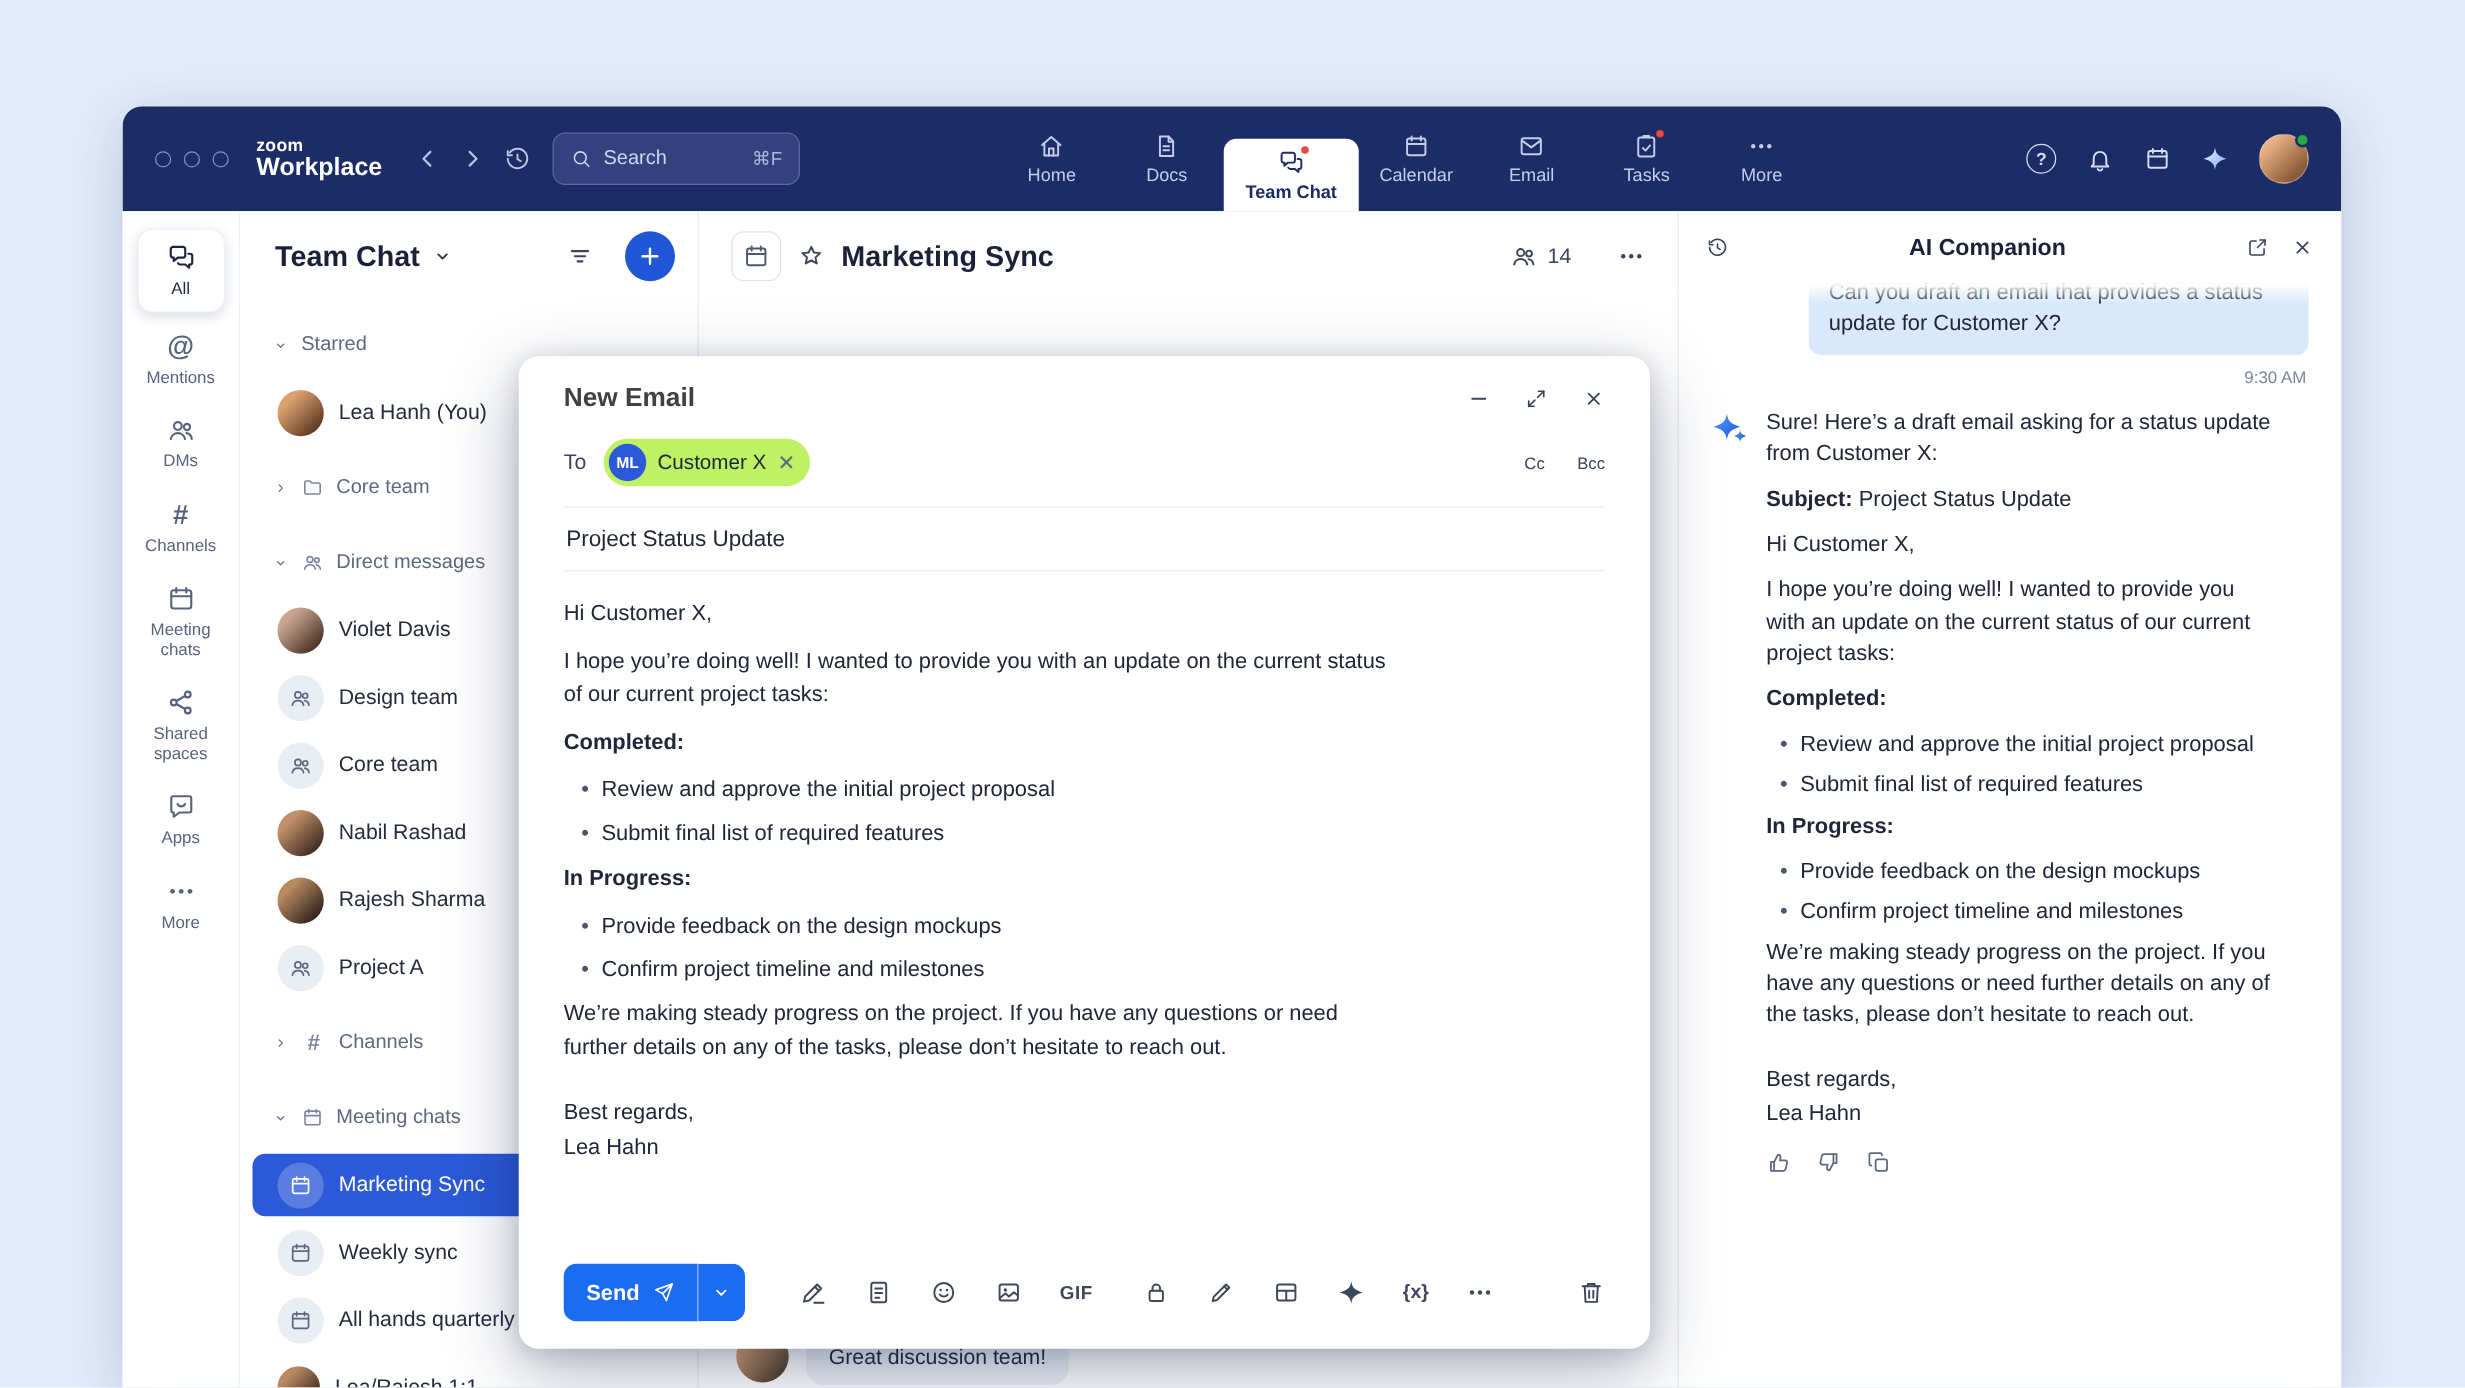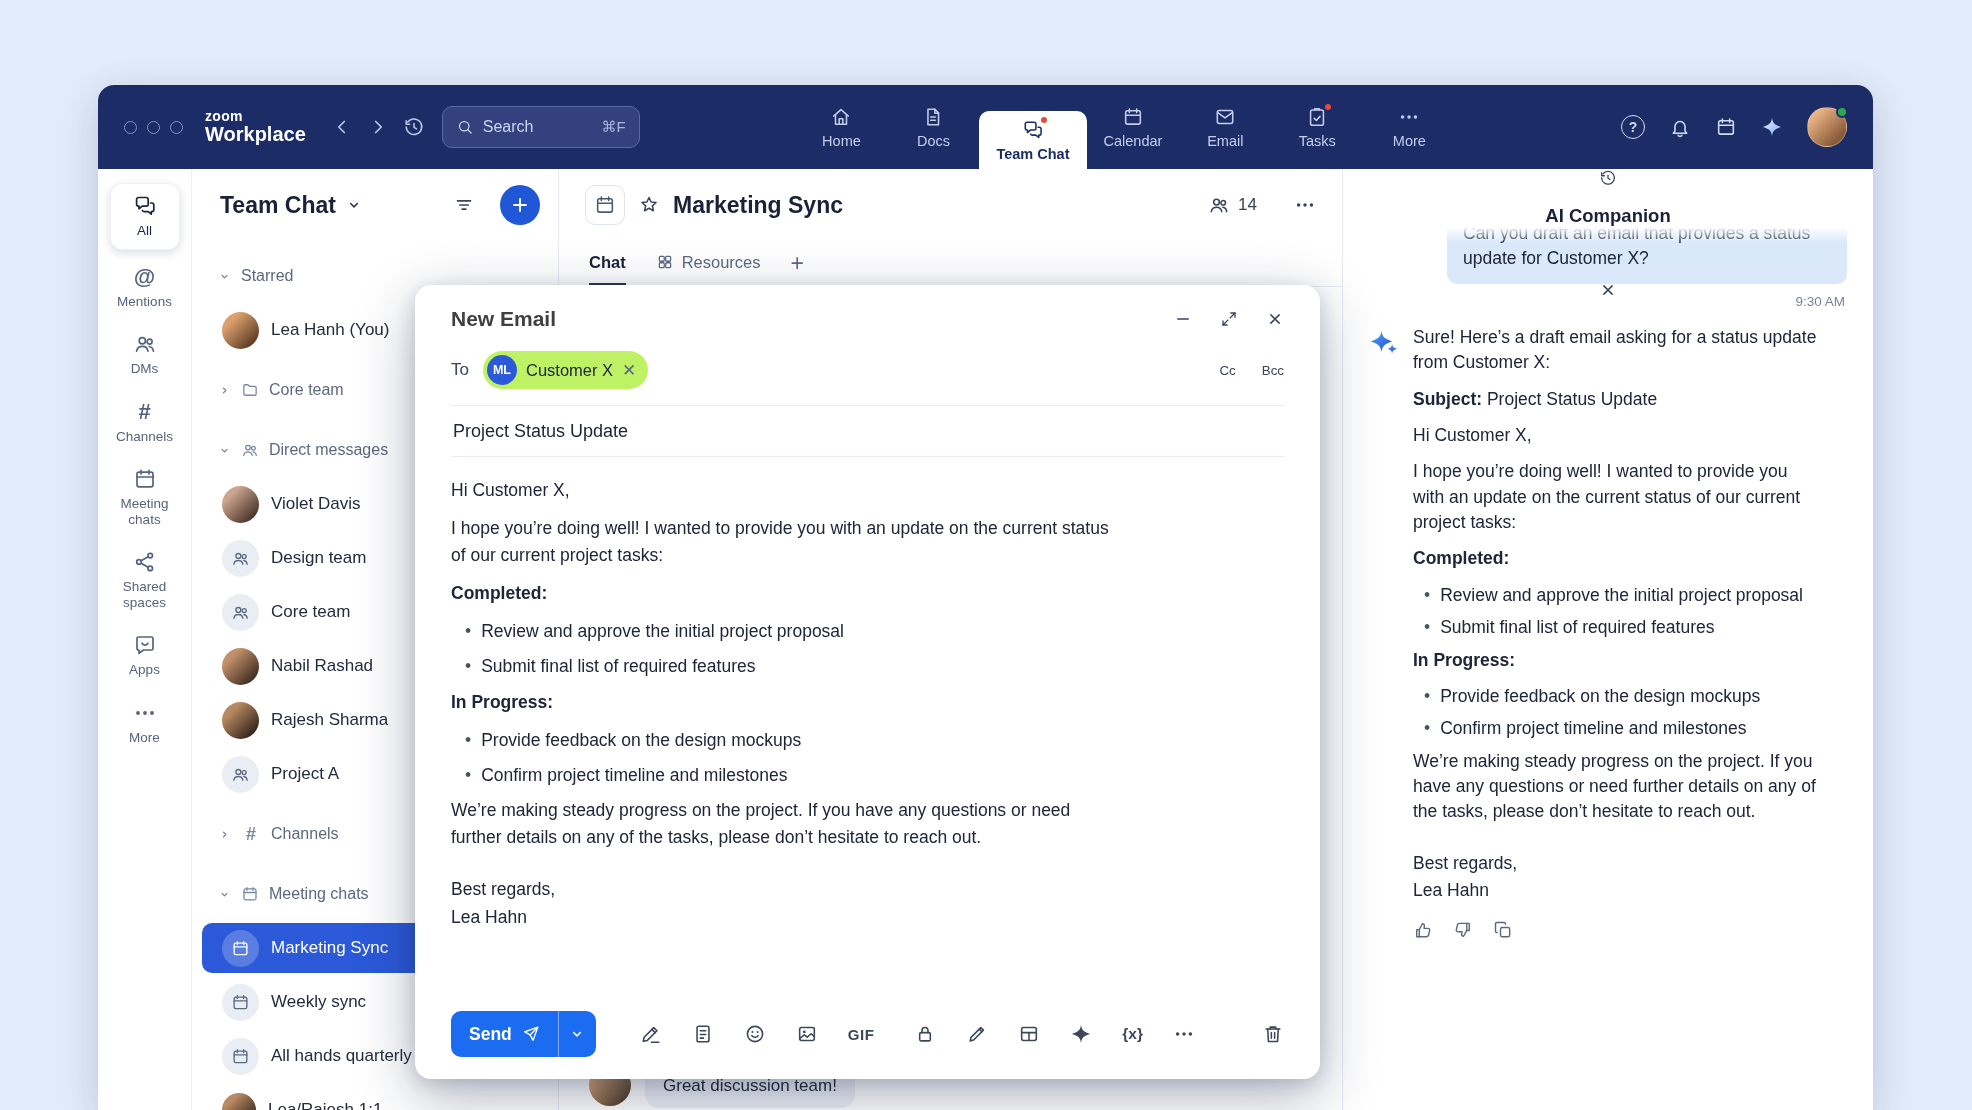--- a/index.html
+++ b/index.html
@@ -103,21 +103,21 @@
   .tab.active { color:#1a2138; font-weight:700; border-bottom-color:#2c3650; }
   .tab-add { font-size:23px; color:#5c6880; align-self:center; }
   .chat-area { flex:1; position:relative; }
   .chat-msg { position:absolute; left:30px; bottom:2px; display:flex; gap:14px; align-items:flex-start; }
   .msg-avatar { width:42px; height:42px; border-radius:50%; }
   .bubble { background:#eef1f6; border-radius:4px 14px 14px 14px; padding:12px 18px;
     font-size:17px; color:#242b3e; white-space:nowrap; }
 
   
   .ai { width:531px; border-left:1px solid #e7eaf1; display:flex; flex-direction:column; flex-shrink:0; }
-  .ai-head { height:58px; display:flex; align-items:center; gap:18px; padding:0 22px; color:#39435a; flex-shrink:0;flex-direction:column; }
+  .ai-head { height:58px; display:flex; align-items:center; gap:18px; padding:0 22px; color:#39435a; flex-shrink:0; }
   .ai-title { flex:1; text-align:center; font-size:18.5px; font-weight:700; color:#1a2138; }
   .ai-body { flex:1; overflow:hidden; position:relative; padding:0 26px; }
   .ai-fade { position:absolute; top:0; left:0; right:0; height:16px; z-index:3;
     background:linear-gradient(#ffffff,rgba(255,255,255,0)); }
   .user-bubble { margin:-18px 0 0 56px; background:#d9e9fb; border-radius:10px; padding:12px 16px;
     font-size:17.5px; line-height:1.45; color:#20263a; max-width:400px; float:right; }
   .ub-wrap { overflow:hidden; }
   .ai-time { clear:both; text-align:right; font-size:13.5px; color:#7b8499; margin:10px 2px 16px; }
   .ai-msg-row { display:flex; gap:14px; }
   .ai-avatar { width:30px; height:30px; flex:none; margin-top:2px; }
@@ -747,34 +747,20 @@
           <span>
               <svg class="ic">
                 <use href="#i-people"></use>
               </svg>
             </span>
           <span>14</span>
         </div>
         <button class="more-btn"><span><svg class="ic">
                 <use href="#i-dots"></use>
               </svg></span></button>
-      </div>
-      <div class="tabs">
-        <div class="tab active">
-          <span>Chat</span>
-        </div>
-        <div class="tab">
-          <span>
-              <svg class="ic-sm">
-                <use href="#i-grid"></use>
-              </svg>
-            </span>
-          <span>Resources</span>
-        </div>
-        <button class="tab-add">+</button>
       </div>
       <div class="chat-area">
         <div class="chat-msg">
           <span class="msg-avatar av-msg"></span>
           <div class="bubble">Great discussion team!</div>
         </div>
       </div>
     </main>
 
     <aside class="ai">

